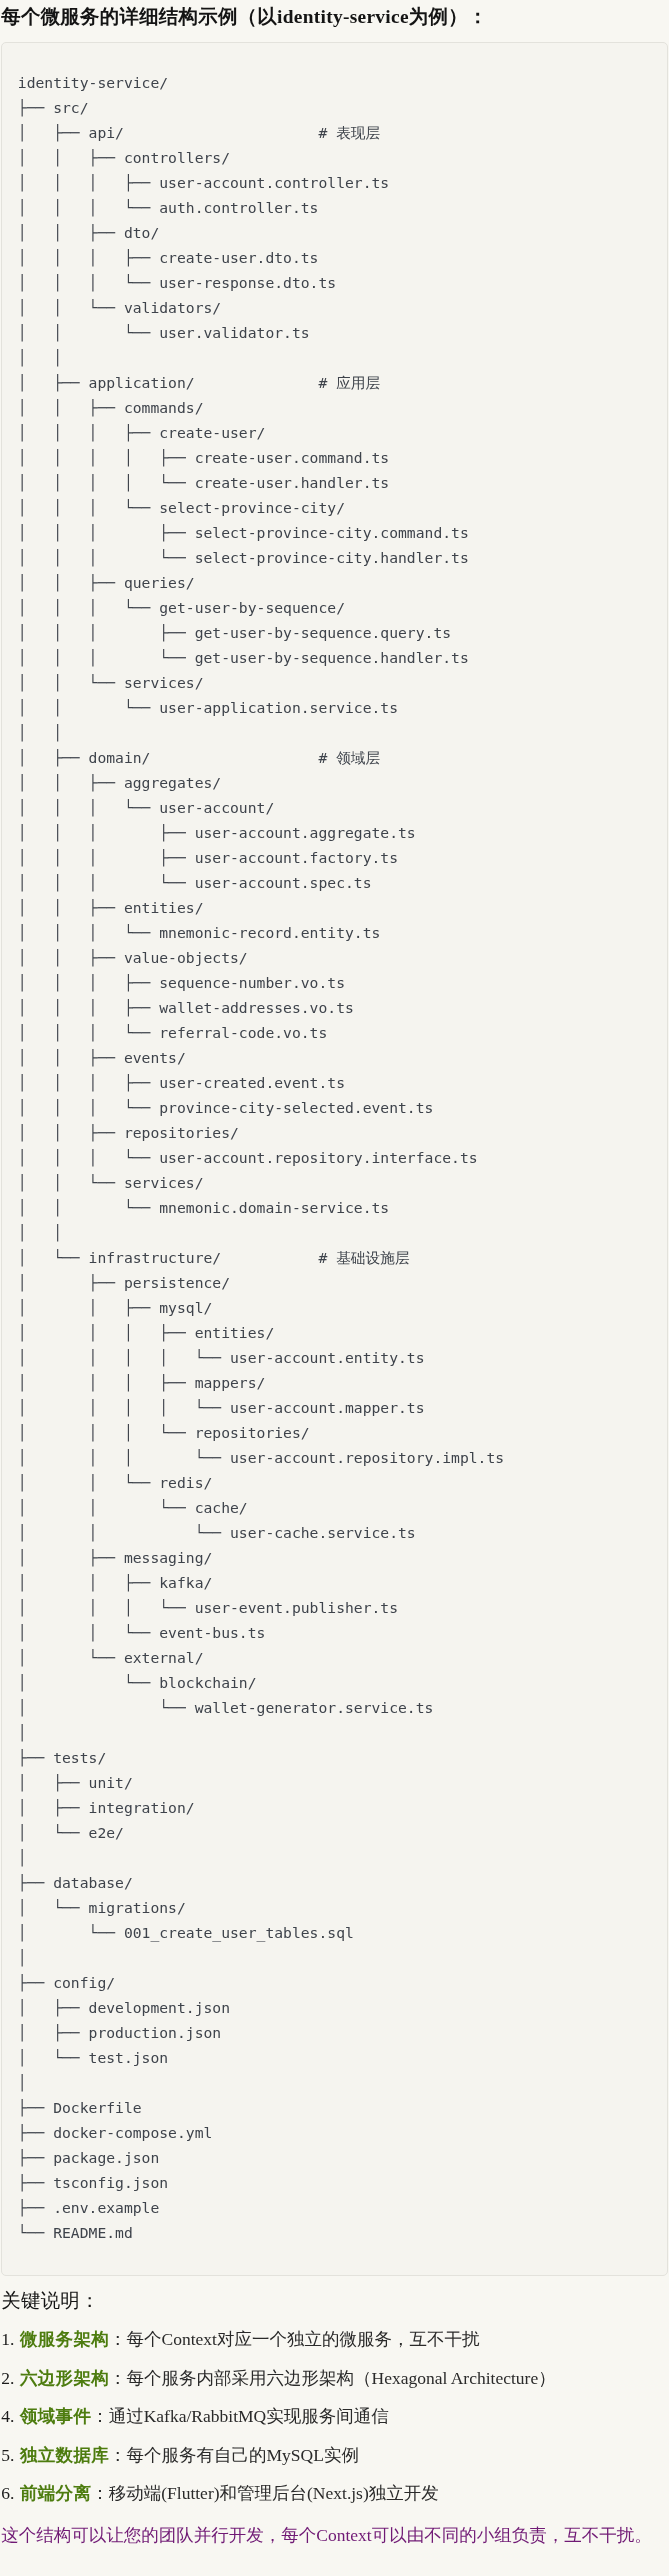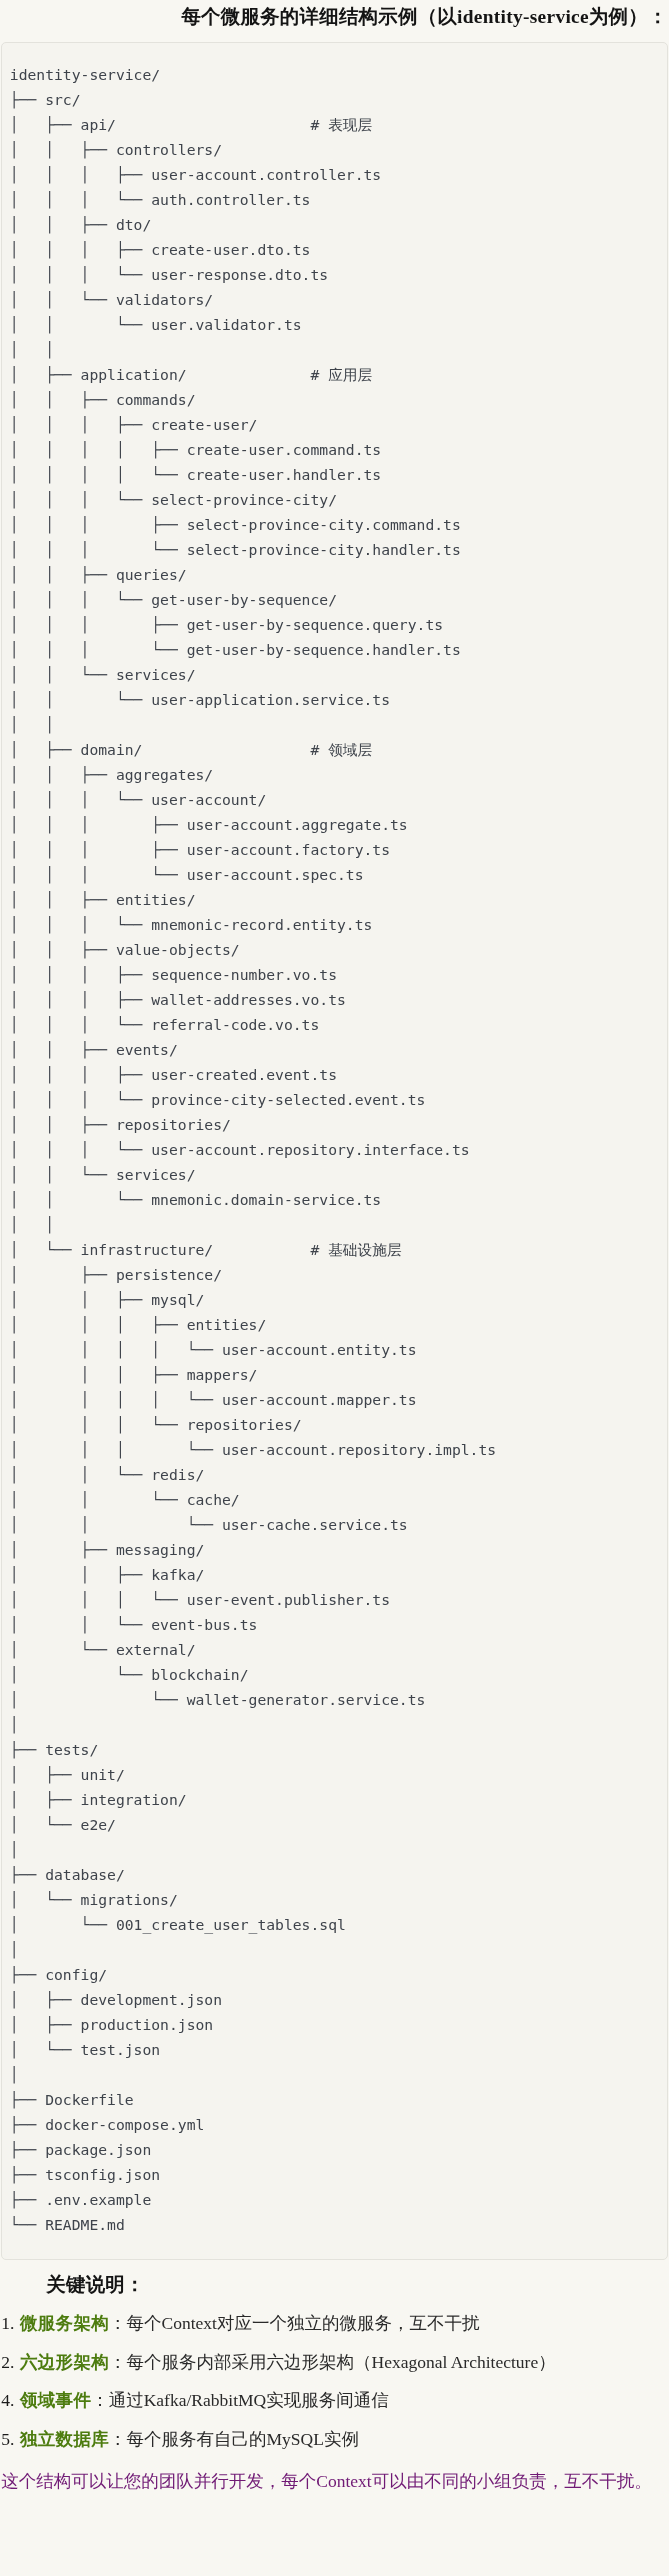--- a/index.html
+++ b/index.html
@@ -15,47 +15,45 @@
   .wrap {
     padding: 3.8px 0 15px 0;
   }
   .page-title {
     font-size: 19.4px;
     font-weight: bold;
     line-height: 25px;
     color: #141414;
     margin: 0 1.3px 13px 1.3px;
     letter-spacing: 0.3px;
-    text-align: right;
   }
   .code-block {
     margin: 0 1.3px;
     background: #f5f4ef;
     border: 0.6px solid #e3e2dc;
     border-radius: 5px;
     padding: 19px 7.5px 22.5px 7.5px;
     box-sizing: border-box;
     overflow: hidden;
   }
   pre.file-tree {
-    margin: 0;
+    margin: 8px;
     font-family: "DejaVu Sans Mono", monospace;
     font-size: 14.7px;
     line-height: 25px;
     color: #3e434b;
     white-space: pre;
   }
   .key-notes-heading {
     font-size: 19.4px;
-    font-weight: bold;
+    font-weight: normal;
     color: #141414;
     margin: 12.5px 0 16.3px 1.3px;
     line-height: 24px;
     letter-spacing: 0.3px;
-    padding-left: 45px;
   }
   .key-note-item {
     font-size: 17.5px;
     line-height: 21px;
     margin: 0 0 17.5px 1.3px;
     color: #2a2a2a;
   }
   .key-note-item .num {
     margin-right: 5.6px;
     color: #1b1b1b;
@@ -169,18 +167,19 @@
 └── README.md</pre>
   </div>
 
   <h2 class="key-notes-heading">关键说明：</h2>
 
   <div class="key-notes">
     <div class="key-note-item"><span class="num">1.</span><span class="label">微服务架构</span><span class="colon">：</span><span class="text">每个Context对应一个独立的微服务，互不干扰</span></div>
     <div class="key-note-item"><span class="num">2.</span><span class="label">六边形架构</span><span class="colon">：</span><span class="text">每个服务内部采用六边形架构（Hexagonal Architecture）</span></div>
     <div class="key-note-item"><span class="num">4.</span><span class="label">领域事件</span><span class="colon">：</span><span class="text">通过Kafka/RabbitMQ实现服务间通信</span></div>
     <div class="key-note-item"><span class="num">5.</span><span class="label">独立数据库</span><span class="colon">：</span><span class="text">每个服务有自己的MySQL实例</span></div>
+    <div class="key-note-item"><span class="num">6.</span><span class="label">前端分离</span><span class="colon">：</span><span class="text">移动端(Flutter)和管理后台(Next.js)独立开发</span></div>
   </div>
 
   <p class="closing-note">这个结构可以让您的团队并行开发，每个Context可以由不同的小组负责，互不干扰。</p>
 
 </div>
 
 
 </body></html>

